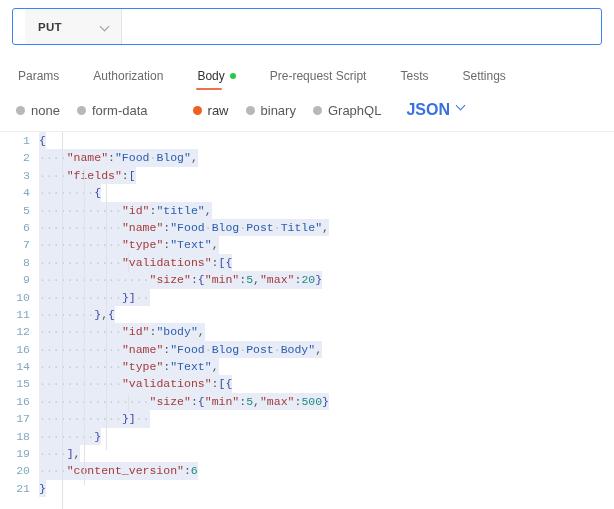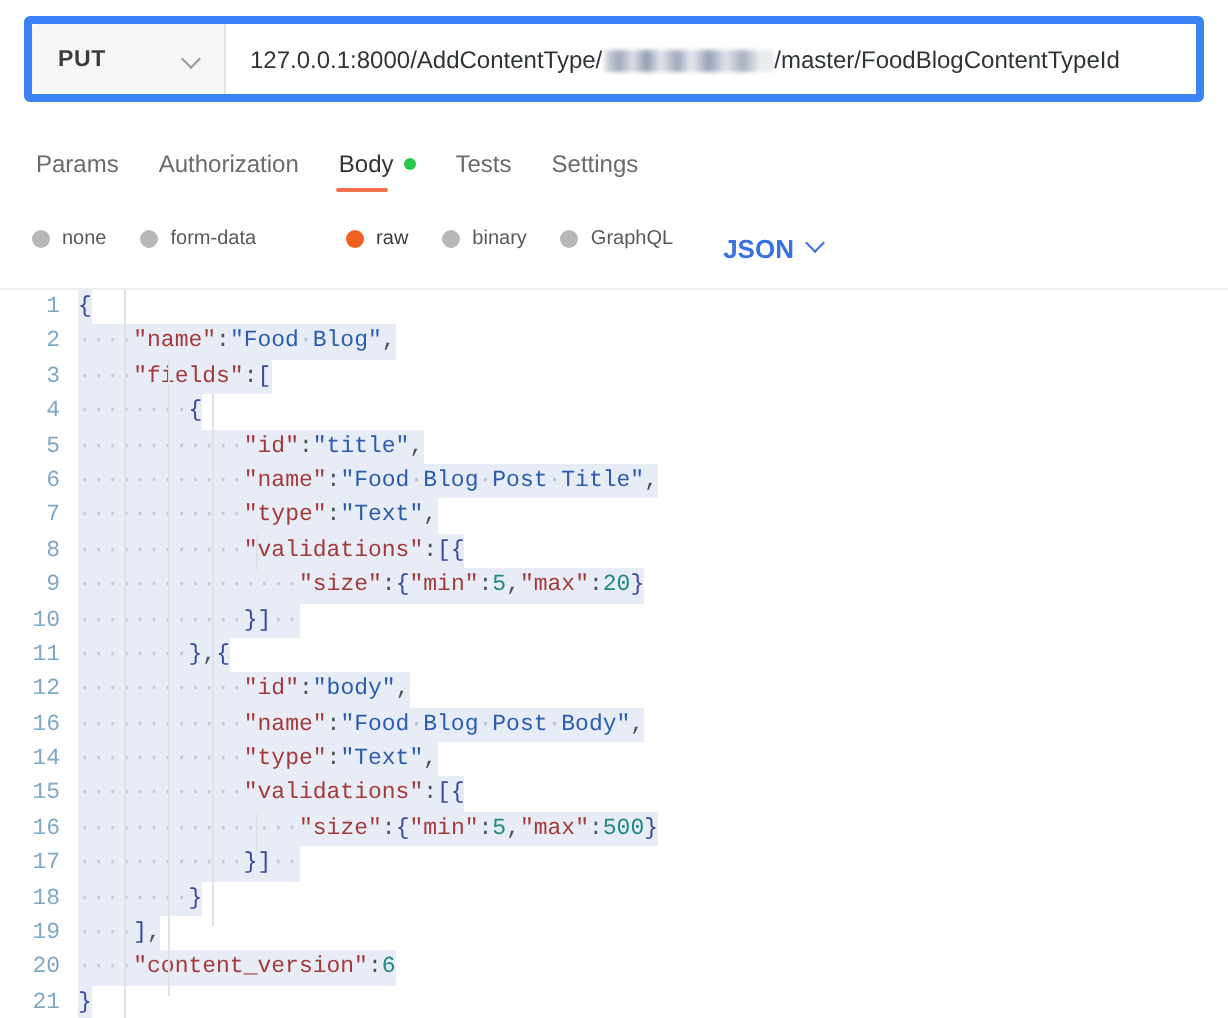--- a/index.html
+++ b/index.html
@@ -14,23 +14,24 @@
     color: #2f3437;
     overflow: hidden;
   }
 
   
   .url-bar {
     display: flex;
     align-items: stretch;
     height: 35px;
     margin: 8px 12px 0 12px;
-    border: 4px solid #3b82f6;
+    border: 1px solid #3b82f6;
     border-radius: 3px;
     background: #ffffff;
+    padding-left: 12px;
   }
   .method-select {
     display: flex;
     align-items: center;
     justify-content: space-between;
     width: 97px;
     padding: 0 11px 0 13px;
     background: #f7f7f7;
     border-right: 1px solid #e4e4e4;
     border-radius: 3px 0 0 3px;
@@ -98,21 +99,21 @@
         rgba(134,146,170,.72) 82%,
         rgba(186,194,206,.30) 92%,
         rgba(150,160,178,.20) 100%);
     filter: blur(1.1px);
   }
 
   
   .tabs {
     display: flex;
     align-items: flex-end;
-    gap: 20px;
+    gap: 34px;
     height: 30px;
     margin: 15px 0 0 18px;
     padding-right: 14px;
   }
   .tab {
     position: relative;
     display: flex;
     align-items: center;
     gap: 5px;
     font-size: 12px;
@@ -145,44 +146,43 @@
     display: flex;
     align-items: center;
     gap: 17px;
     margin: 11px 0 0 16px;
     padding-right: 12px;
   }
   .radio-opt {
     display: flex;
     align-items: center;
     gap: 6px;
-    font-size: 10px;
+    font-size: 13px;
     color: #555a5e;
     cursor: pointer;
     white-space: nowrap;
   }
   .radio-dot {
     width: 9px;
     height: 9px;
     border-radius: 50%;
     background: #b8b8b8;
     flex: none;
   }
   .radio-opt.selected .radio-dot { background: #f0601f; }
   .radio-opt.selected { color: #3c3c3c; margin-left: 28px; }
   .format-select {
     display: flex;
     align-items: flex-start;
     gap: 7px;
     margin-left: 8px;
-    font-size: 13px;
+    font-size: 16px;
     font-weight: bold;
     color: #3871e0;
     cursor: pointer;
-    margin-top: 10px;
   }
 
   
   .editor {
     position: relative;
     margin-top: 12px;
     border-top: 1px solid #ededed;
     height: 385px;
     overflow: hidden;
     background: #ffffff;
@@ -232,37 +232,35 @@
   }
 </style>
 </head>
 <body>
 
 <div class="url-bar">
   <div class="method-select">
     <span class="method-label">PUT</span>
     <span class="chev"></span>
   </div>
-  <div class="url-input">
-    <span class="url-seg">127.0.0.1:8000/AddContentType/</span>
-      <span class="url-redacted"></span>
-      <span class="url-seg">/master/FoodBlogContentTypeId</span>
-  </div>
 </div>
 
 <div class="tabs">
   <div class="tab">
     <span class="tab-label">Params</span>
   </div>
   <div class="tab">
     <span class="tab-label">Authorization</span>
   </div>
   <div class="tab active">
     <span class="tab-label">Body</span>
     <span class="tab-dot"></span>
+  </div>
+  <div class="tab">
+    <span class="tab-label">Pre-request Script</span>
   </div>
   <div class="tab">
     <span class="tab-label">Tests</span>
   </div>
   <div class="tab">
     <span class="tab-label">Settings</span>
   </div>
 </div>
 
 <div class="bodytypes">

